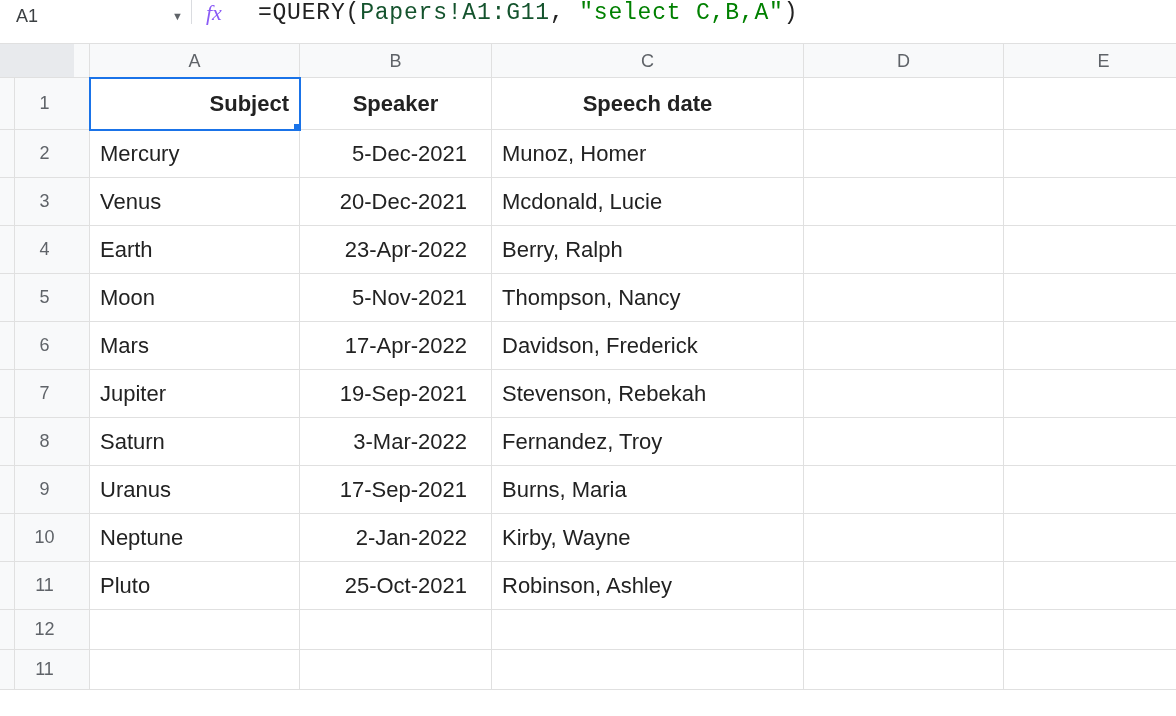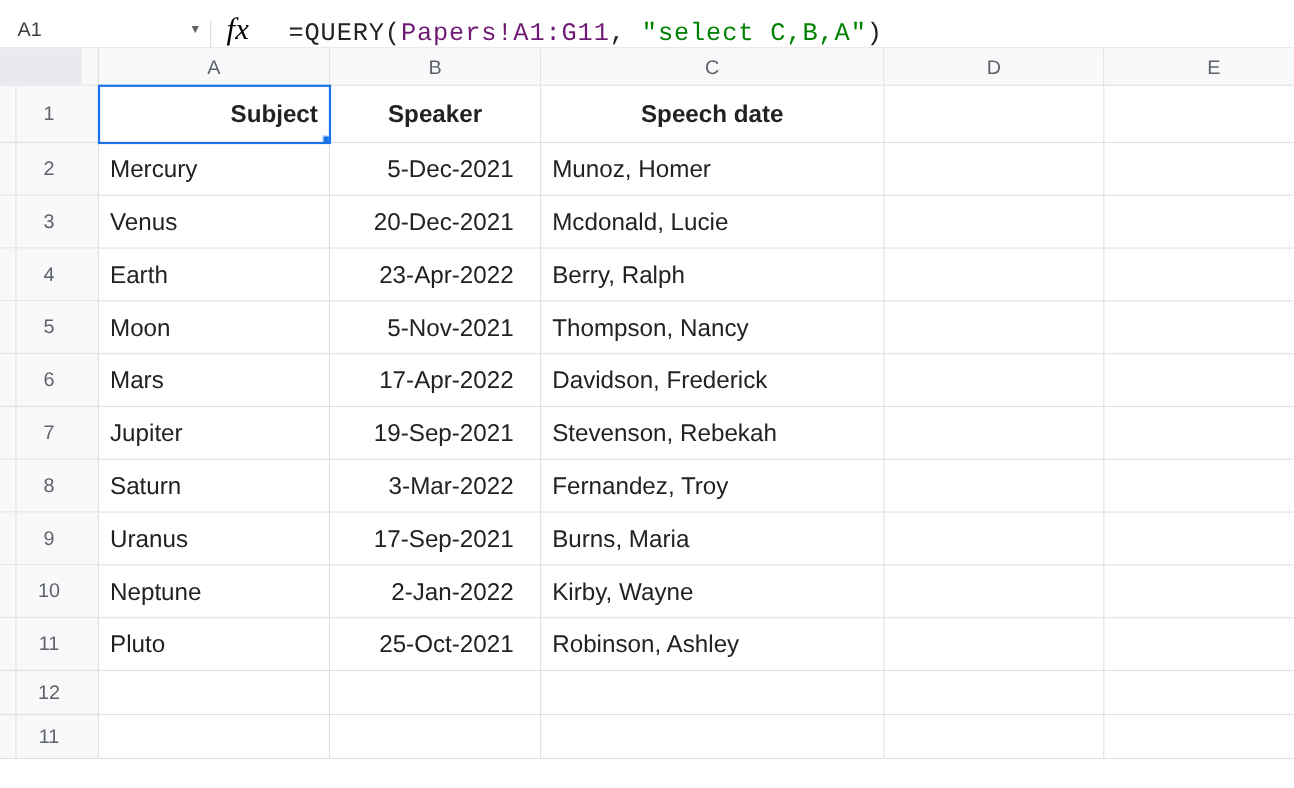--- a/index.html
+++ b/index.html
@@ -7,21 +7,21 @@
     margin: 0;
     font-family: Arial, sans-serif;
     background: #fff;
     color: #222;
     width: 1176px;
     height: 716px;
     overflow: hidden;
   }
   .formula-bar {
     display: flex;
-    align-items: flex-end;
+    align-items: flex-start;
     height: 44px;
     border-bottom: 1px solid #e0e0e0;
     padding: 0 6px;
   }
   .name-box {
     display: flex;
     align-items: center;
     justify-content: space-between;
     width: 185px;
     height: 32px;
@@ -35,36 +35,36 @@
   }
   .fx-sep {
     width: 1px;
     height: 24px;
     background: #dadce0;
     margin: 0 14px 0 0;
   }
   .fx-label {
     font-family: Georgia, 'Times New Roman', serif;
     font-style: italic;
-    font-size: 28px;
-    color: #000000;
+    font-size: 22px;
+    color: #8b5cf6;
     margin-right: 36px;
     user-select: none;
   }
   .formula-input {
     flex: 1;
     font-family: 'Consolas', 'Menlo', 'Courier New', monospace;
     font-size: 23px;
     letter-spacing: 0.8px;
     color: #222;
     white-space: pre;
   }
   .tok-func { color: #222; }
   .tok-paren { color: #222; }
-  .tok-range { color: #701a75; }
+  .tok-range { color: #14532d; }
   .tok-comma { color: #222; }
   .tok-str { color: #008000; }
 
   .sheet {
     display: grid;
     grid-template-columns: 90px 210px 192px 312px 200px 200px;
     font-size: 22px;
   }
   .corner {
     height: 34px;

